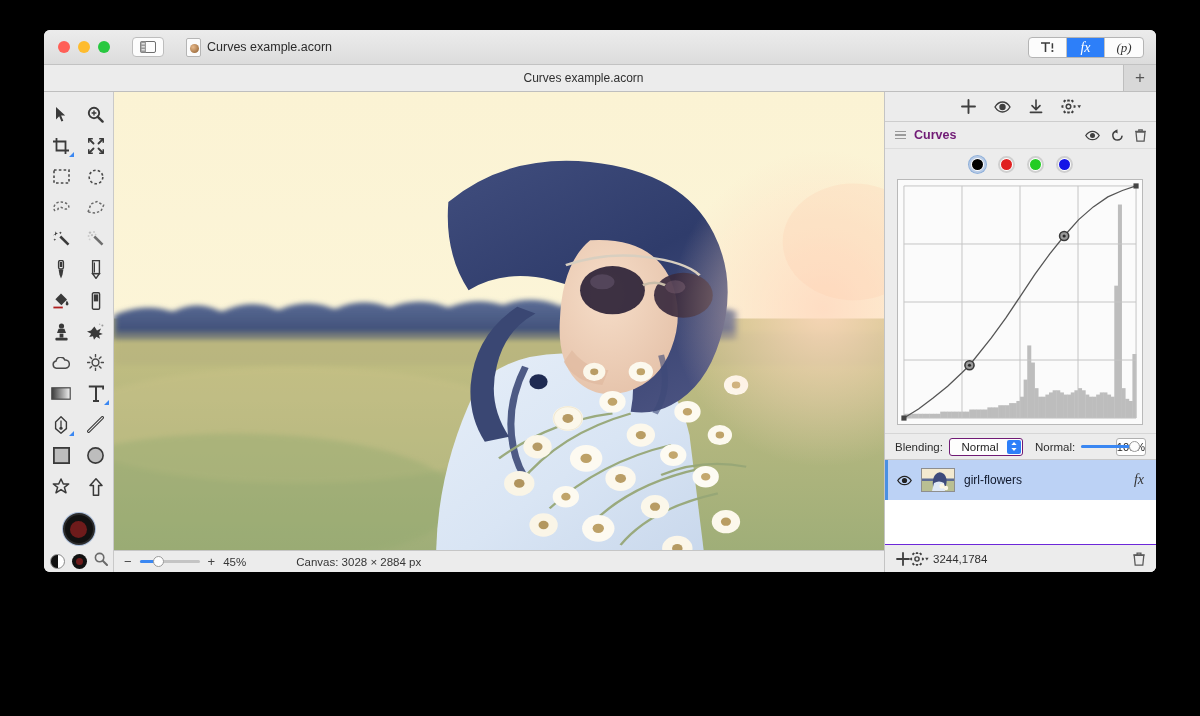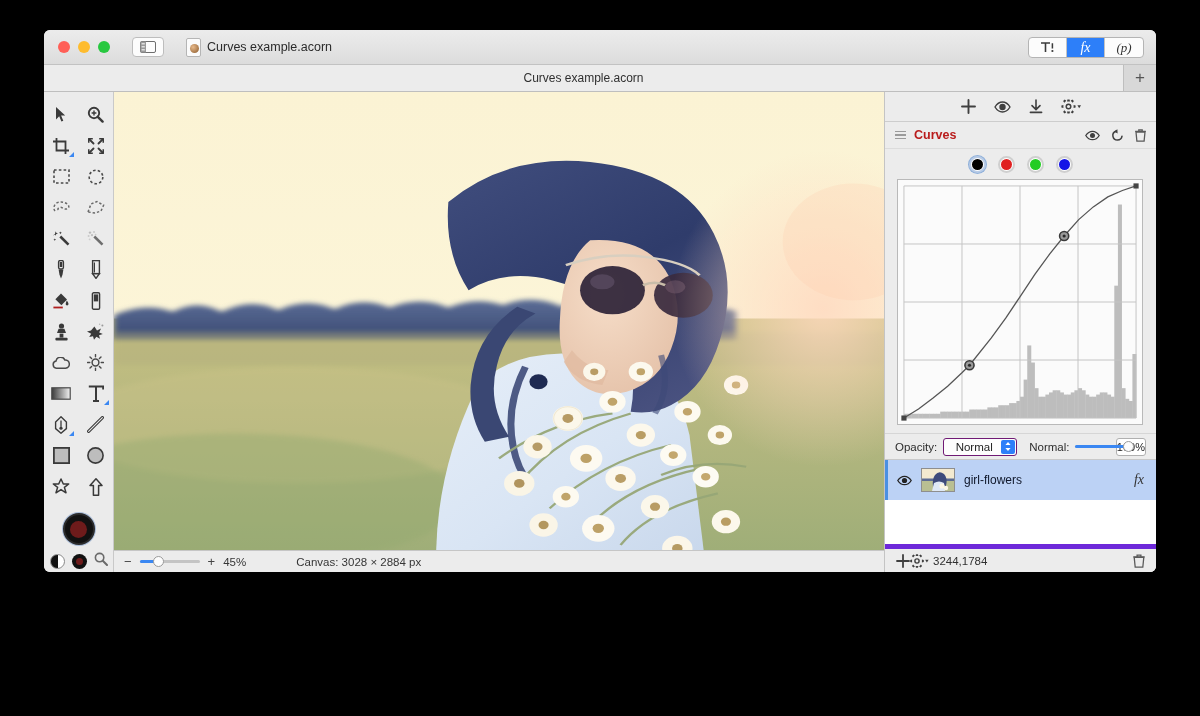--- a/index.html
+++ b/index.html
@@ -146,21 +146,21 @@
     border-bottom:1px solid #cdcdcd;
   }
   .ico { color:#4a4a4a; display:flex; align-items:center; }
 
   .filter-head {
     height: 27px; display:flex; align-items:center; padding:0 10px; gap:8px;
     border-bottom:1px solid #dcdcdc;
   }
   .grip { display:flex;flex-direction:column;gap:2px; }
   .grip i { display:block; width:11px;height:1.5px;background:#9b9b9b; }
-  .filter-title { font-size:12.5px; font-weight:bold; color:#b91c1c; }
+  .filter-title { font-size:12.5px; font-weight:bold; color:#701a75; }
   .head-icons { margin-left:auto; display:flex; gap:11px; align-items:center; }
 
   .channels { display:flex; justify-content:center; gap:12px; padding:7px 0 6px; }
   .chan { width:17px;height:17px;border-radius:50%;
           border:2px solid #cfcfcf; background:#fff;
           display:flex;align-items:center;justify-content:center; }
   .chan i { width:11px;height:11px;border-radius:50%; display:block;}
   .chan.sel { border-color:#b8cbe6; box-shadow:0 0 0 1px #8fb0da; }
 
   .curvebox { padding: 0 12px 8px; }
@@ -196,21 +196,21 @@
     background:#bcd2f5; border-left:3px solid #4a90e2;
   }
   .layer-thumb {
     width:34px;height:24px;border:1px solid #8e8e8e; overflow:hidden; flex:none;
     background:#f4e7c6;
   }
   .layer-name { font-size:12px; color:#0f172a; }
   .layer-fx { margin-left:auto; font-style:italic; font-family:"Liberation Serif",serif; font-size:14px; color:#333;}
 
   .layerbar {
-    height: 28px; background:#ececec; border-top:5px solid #6d28d9;
+    height: 28px; background:#ececec; border-top:1px solid #6d28d9;
     display:flex; align-items:center; gap:0; padding:0 11px; flex:none;
     font-size:11.5px; color:#303030;
   }
   .coords { margin-left:4px; }
   .layerbar .trash { margin-left:auto; }
 </style>
 </head>
 <body>
 
 <div class="window">
@@ -857,21 +857,21 @@
                 <circle cx="167.50588235294117" cy="56.470588235294116" r="1.6" fill="#2a2a2a"></circle>
               </g>
               <g>
                 <rect x="237.4" y="3.4" width="5.2" height="5.2" fill="#444"></rect>
               </g>
             </g>
         </svg>
       </div>
 
       <div class="blendrow">
-        <span>Opacity:</span>
+        <span>Blending:</span>
         <span class="select">
           <span>Normal</span>
           <span class="arrows">
             <svg width="8" height="11" viewBox="0 0 8 11">
               <path d="M4 1L6.6 4H1.4zM4 10L1.4 7h5.2z" fill="#fff"></path>
             </svg>
           </span>
         </span>
         <span style="margin-left:6px">Normal:</span>
         <span class="optrack">

